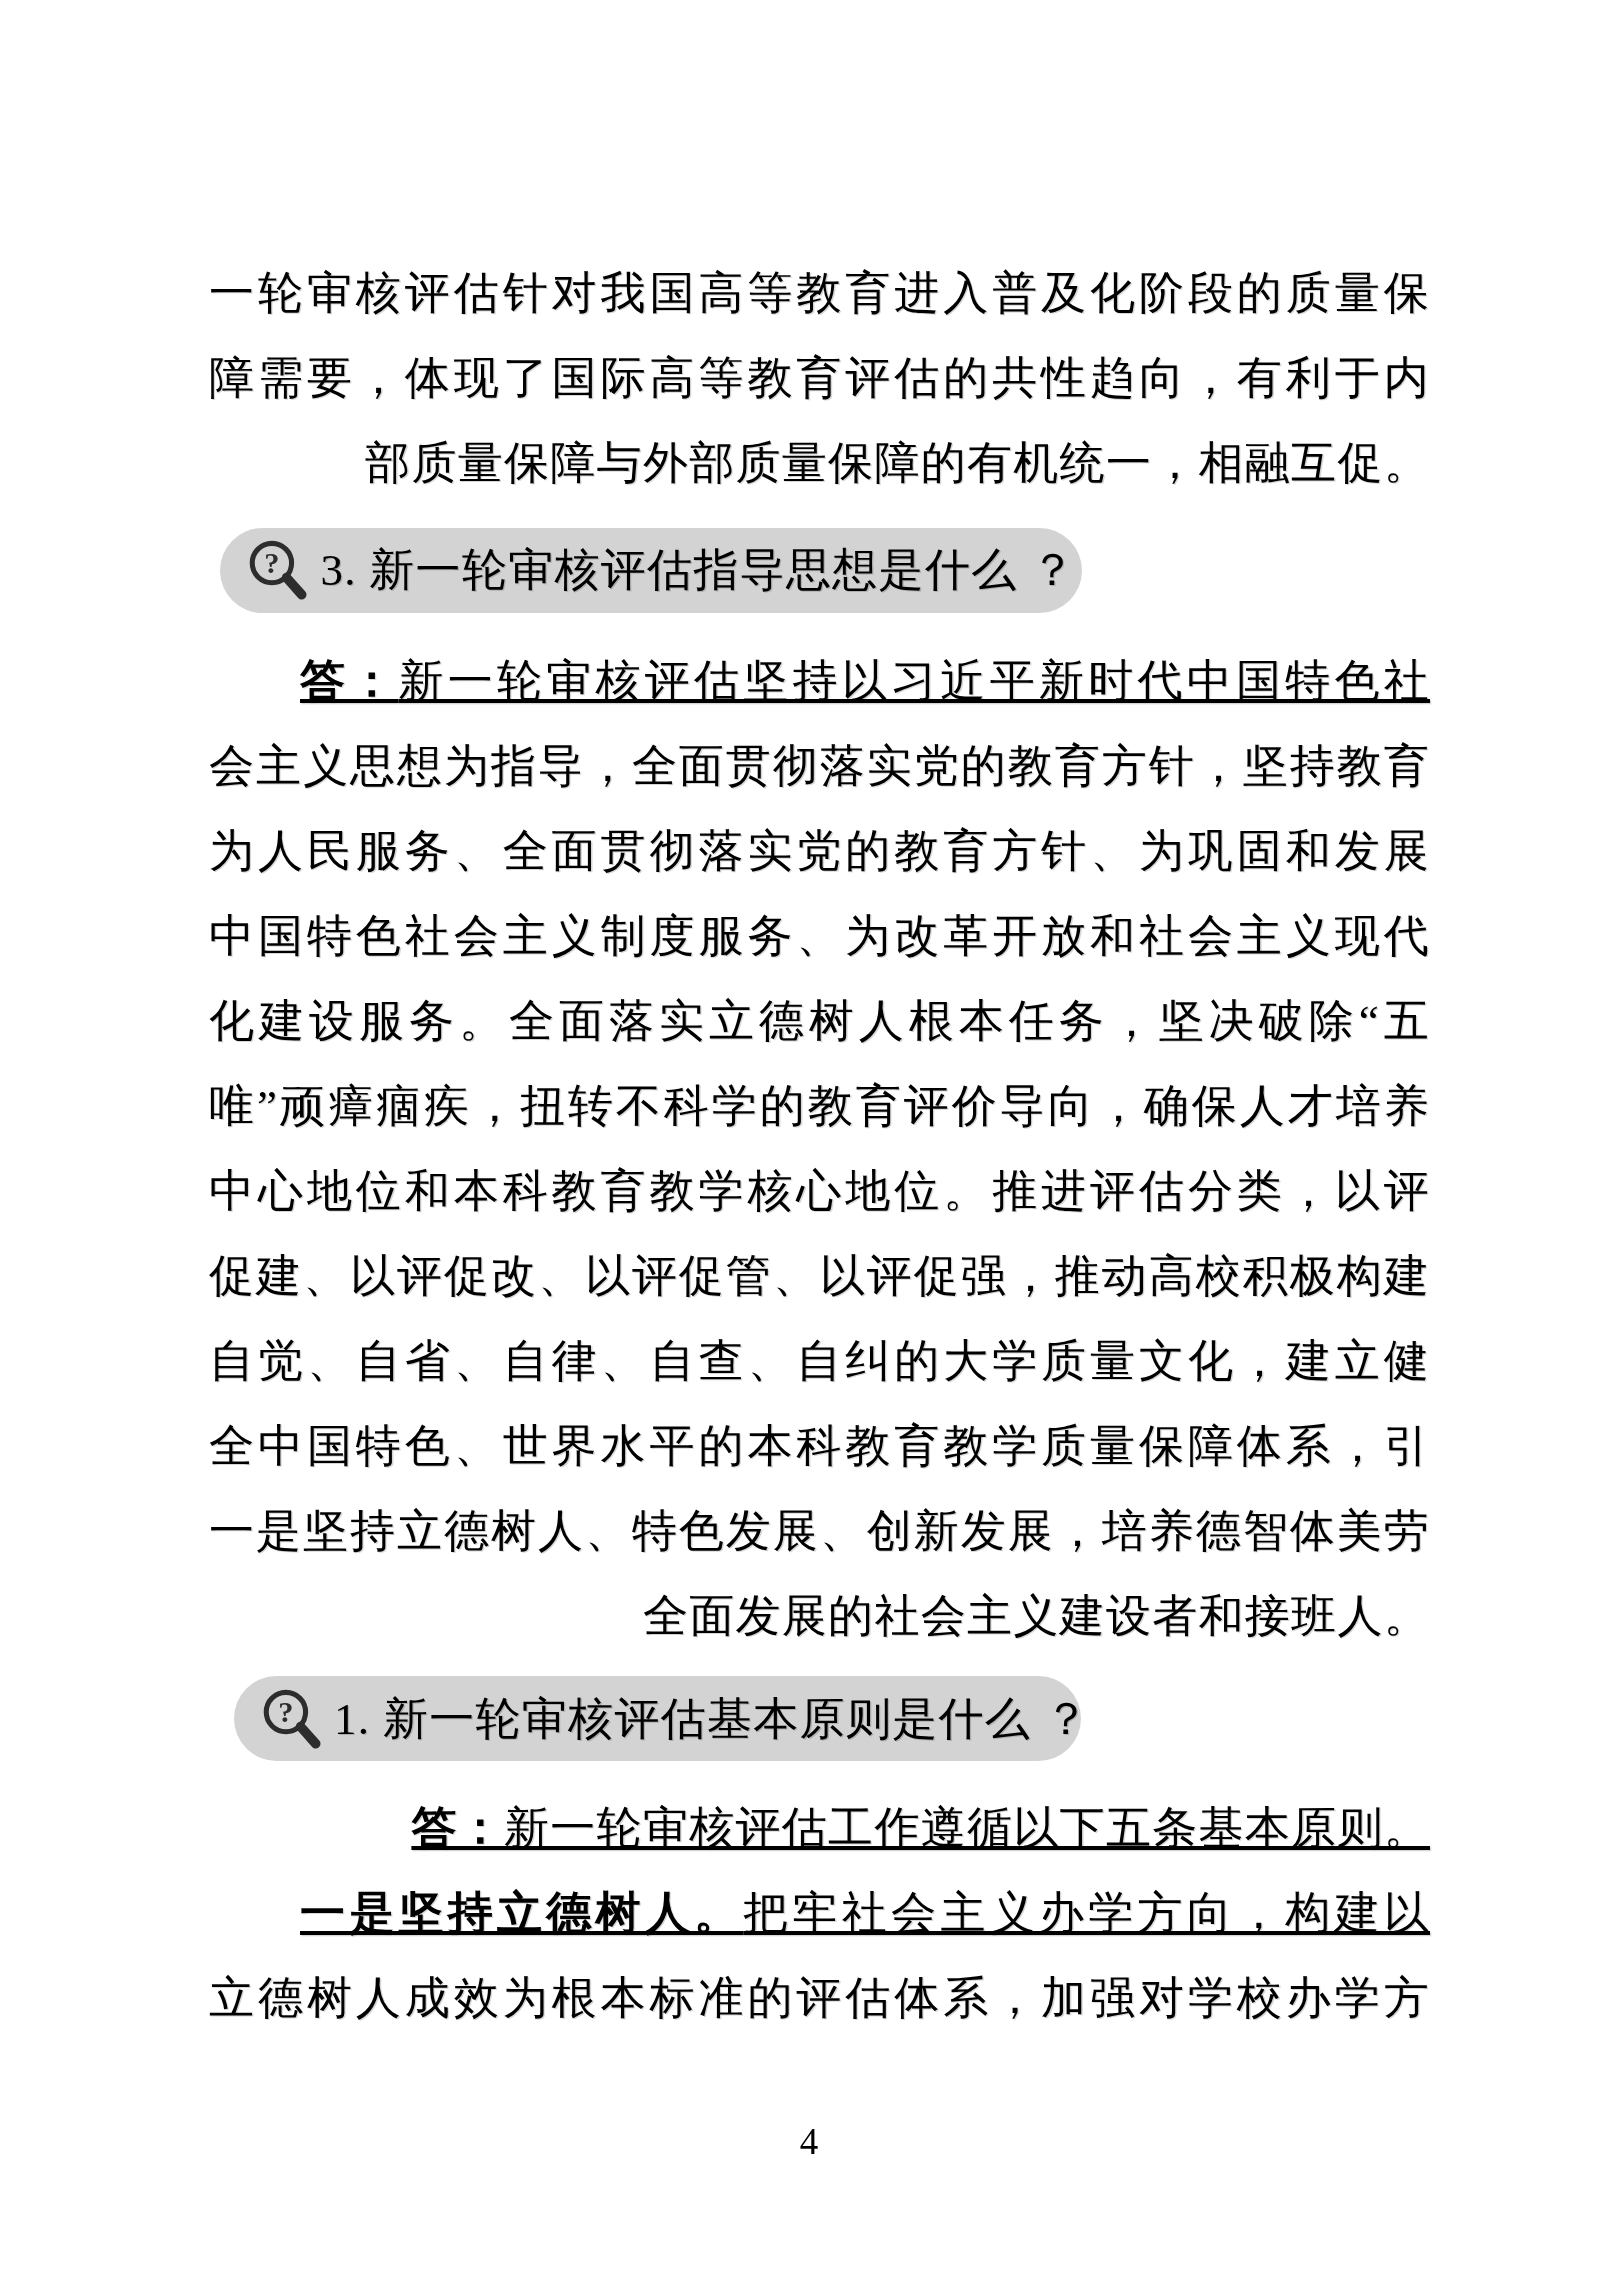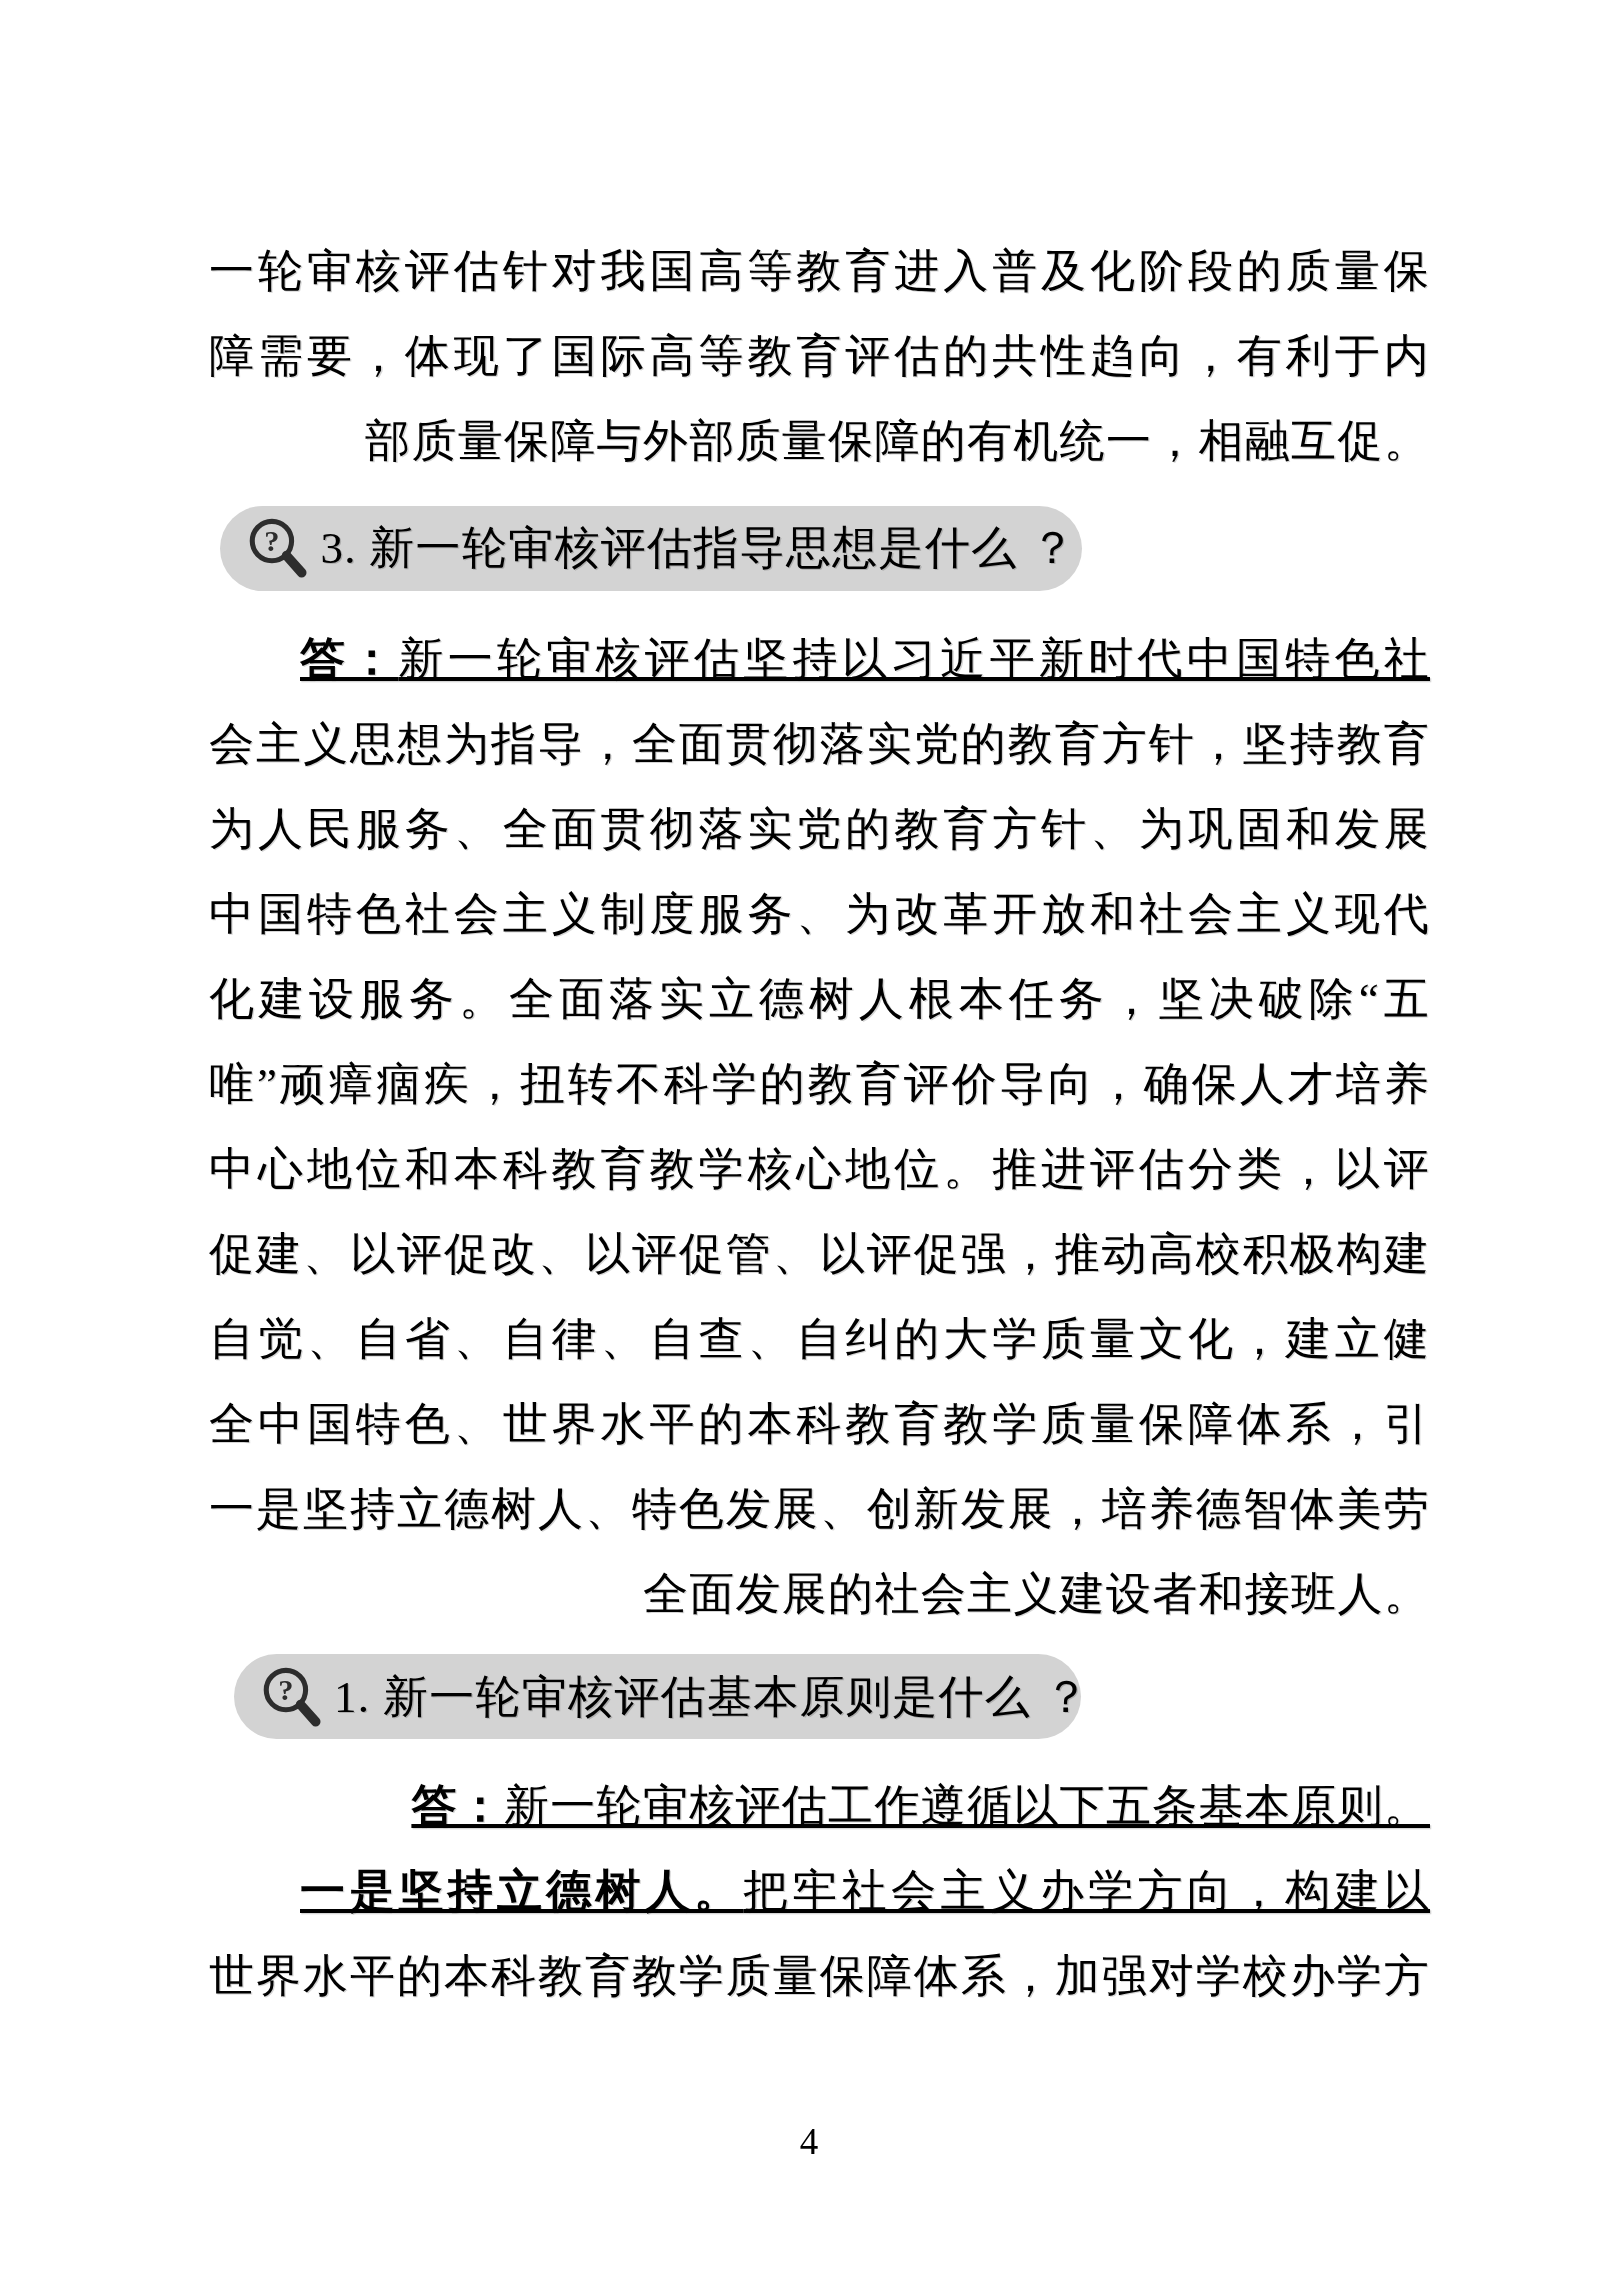--- a/index.html
+++ b/index.html
@@ -6,21 +6,21 @@
   html, body { background: #ffffff; }
   .page {
     position: relative;
     width: 1618px;
     height: 2295px;
     background: #ffffff;
     color: #000000;
     font-family: "Liberation Serif", serif;
     overflow: hidden;
   }
-  .content { padding: 229px 188px 0 209px; }
+  .content { padding: 229px 188px 0 209px; margin-top: 22px; }
   .line {
     height: 85px;
     line-height: 85px;
     font-size: 45px;
     letter-spacing: 1.3px;
     white-space: nowrap;
     text-shadow: 1.3px 1.3px 0.6px rgba(90,90,90,0.25);
     text-align: right;
   }
   .j {
@@ -105,20 +105,20 @@
         <circle cx="44" cy="41" r="31" fill="none" stroke="#2d2d2d" stroke-width="8"></circle>
         <line x1="67" y1="64" x2="91" y2="91" stroke="#2d2d2d" stroke-width="15" stroke-linecap="round"></line>
         <text x="44" y="57" text-anchor="middle" font-size="48" font-weight="bold" fill="#2d2d2d" font-family="Liberation Serif, serif">?</text>
       </svg>
       <span class="t">1. 新一轮审核评估基本原则是什么 ？</span>
     </div>
 
     <div class="para a4">
       <div class="line ind"><span class="b">答：</span><span>新一轮审核评估工作遵循以下五条基本原则。</span></div>
       <div class="line j ind"><span class="b">一是坚持立德树人。</span><span>把牢社会主义办学方向，构建以</span></div>
-      <div class="line j">世界水平的本科教育教学质量保障体系，加强对学校办学方</div>
+      <div class="line j">立德树人成效为根本标准的评估体系，加强对学校办学方</div>
     </div>
 
   </div>
 
   <div class="pagenum">4</div>
 </div>
 
 
 </body></html>

